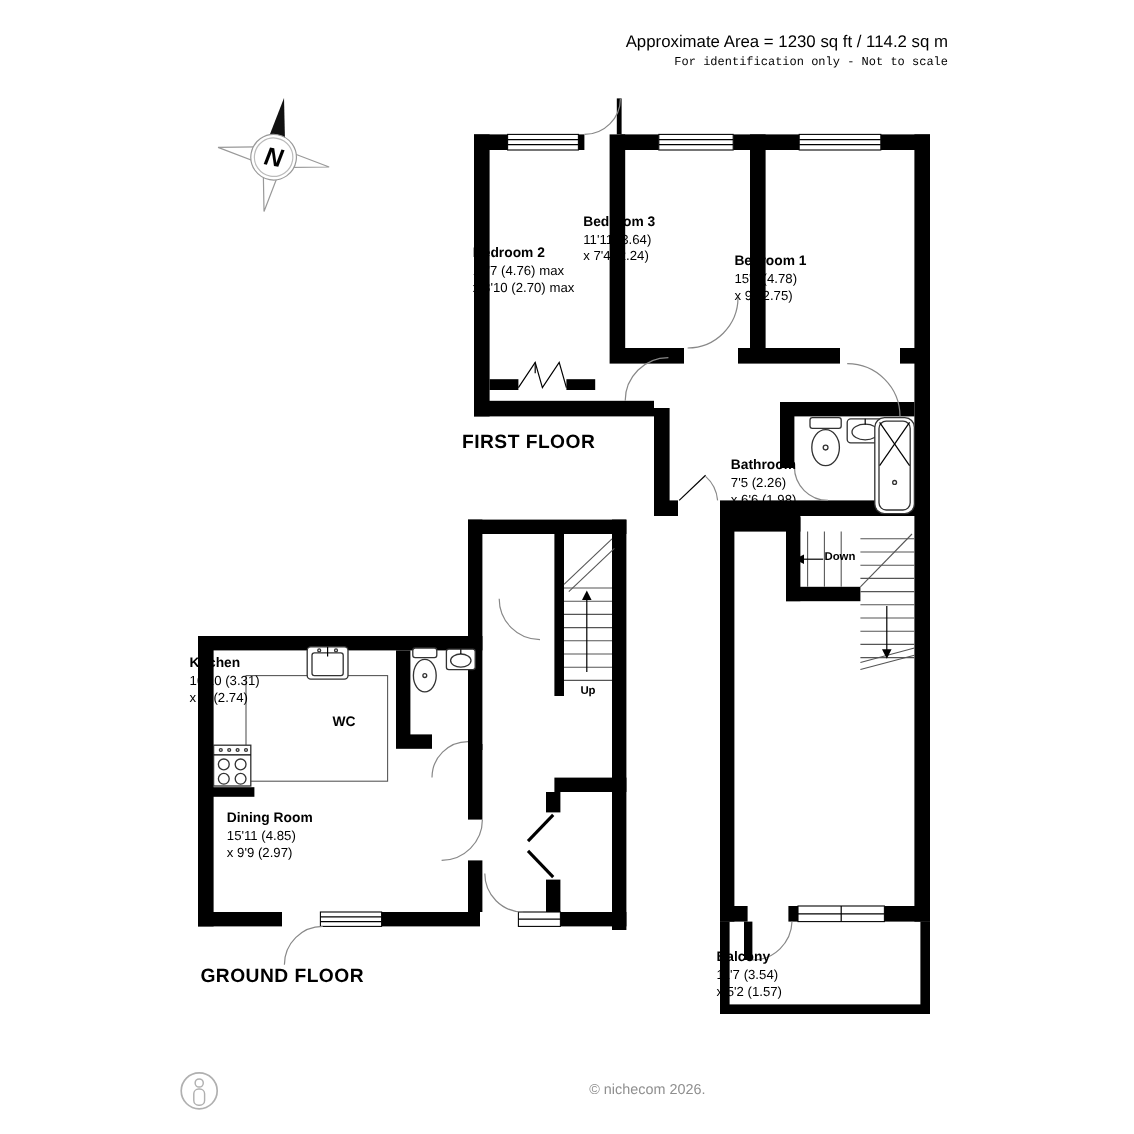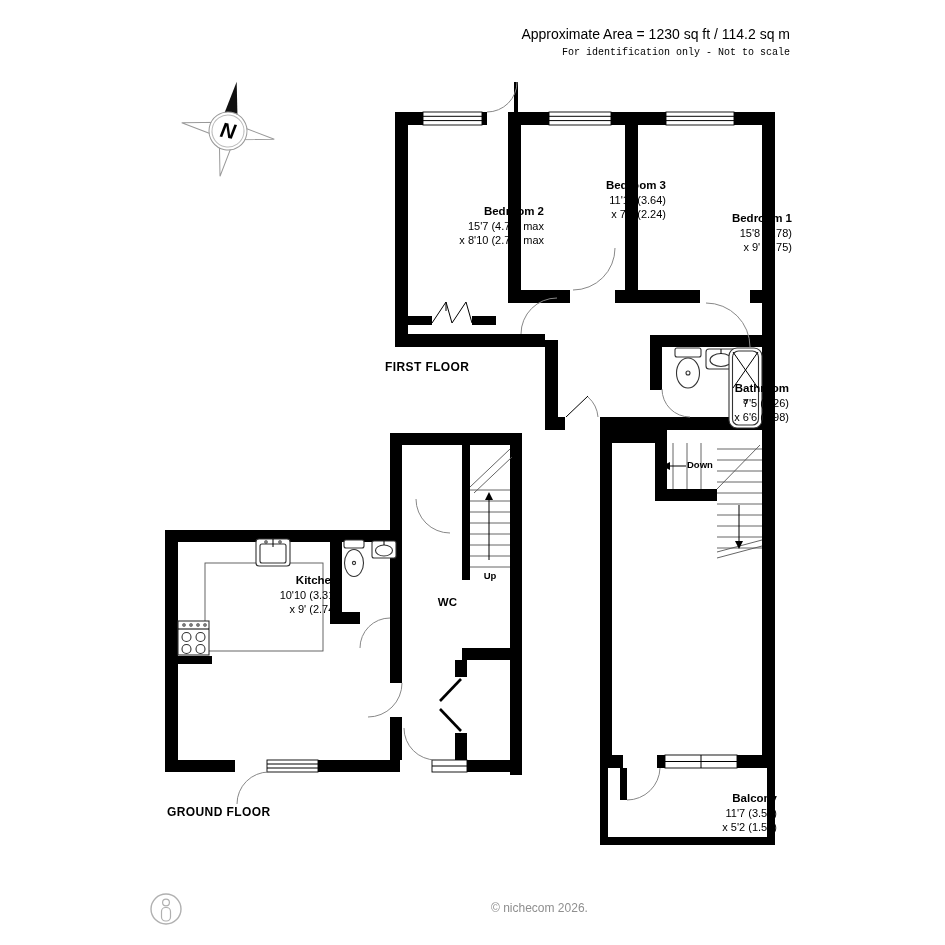--- a/index.html
+++ b/index.html
@@ -13,24 +13,24 @@
   .tn{stroke:#555;stroke-width:0.9;fill:none;}
   .arc{stroke:#888;stroke-width:1;fill:none;}
   .fx{stroke:#333;stroke-width:1.1;fill:#fff;}
   .win{fill:#fff;stroke:#000;stroke-width:0.9;}
   .gray{stroke:#999;stroke-width:1;fill:none;}
   
   .header{position:absolute;top:20px;right:155px;text-align:right;}
   .title{font-size:21px;font-weight:bold;letter-spacing:.2px;}
   .subtitle{font-size:14px;margin-top:6px;}
   .note{font-size:10px;margin-top:5px;font-family:Liberation Mono, monospace;}
-  .room-label{position:absolute;width:180px;text-align:right;}
+  .room-label{position:absolute;width:180px;text-align:left;}
   .room-name{font-size:11.5px;font-weight:bold;line-height:15px;}
   .room-dim{font-size:11px;line-height:14px;}
-  .floor-label{position:absolute;font-size:12px;font-weight:bold;letter-spacing:.4px;}
+  .floor-label{position:absolute;font-size:16px;font-weight:bold;letter-spacing:.4px;}
   .stair-label{position:absolute;font-size:9.5px;font-weight:bold;}
   .footer{position:absolute;left:184px;top:892px;font-size:9px;line-height:10.5px;color:#8f8f8f;}
   .copyright{position:absolute;left:491px;top:901px;font-size:12px;color:#8f8f8f;}
   .pre{white-space:pre;}
 </style>
 </head>
 <body>
 
 <div class="canvas">
 
@@ -267,21 +267,21 @@
   </svg>
 
   <div class="header">
     <div class="subtitle">Approximate Area = 1230 sq ft / 114.2 sq m</div>
     <div class="note">For identification only - Not to scale</div>
   </div>
 
   <div class="floor-label" style="left:385px;top:360px;">FIRST FLOOR</div>
   <div class="floor-label" style="left:167px;top:805px;">GROUND FLOOR</div>
 
-  <div class="room-label" style="left:364px;top:204px;">
+  <div class="room-label" style="left:394px;top:204px;">
     <div class="room-name">Bedroom 2</div>
     <div class="room-dim">15'7 (4.76) max</div>
     <div class="room-dim">x 8'10 (2.70) max</div>
   </div>
 
   <div class="room-label" style="left:486px;top:178px;">
     <div class="room-name">Bedroom 3</div>
     <div class="room-dim">11'11 (3.64)</div>
     <div class="room-dim">x 7'4 (2.24)</div>
   </div>
@@ -291,30 +291,35 @@
     <div class="room-dim">15'8 (4.78)</div>
     <div class="room-dim">x 9' (2.75)</div>
   </div>
 
   <div class="room-label" style="left:609px;top:381px;">
     <div class="room-name">Bathroom</div>
     <div class="room-dim">7'5 (2.26)</div>
     <div class="room-dim">x 6'6 (1.98)</div>
   </div>
 
-  <div class="room-label" style="left:158px;top:573px;">
+  <div class="room-label" style="left:158px;top:546px;">
     <div class="room-name">Kitchen</div>
     <div class="room-dim">10'10 (3.31)</div>
     <div class="room-dim">x 9' (2.74)</div>
   </div>
 
   <div class="room-label" style="left:277px;top:575px;margin-top:20px;">
     <div class="room-name">WC</div>
   </div>
 
+  <div class="room-label" style="left:189px;top:675px;">
+    <div class="room-name">Dining Room</div>
+    <div class="room-dim">15'11 (4.85)</div>
+    <div class="room-dim">x 9'9 (2.97)</div>
+  </div>
 
 
   <div class="room-label" style="left:597px;top:791px;">
     <div class="room-name">Balcony</div>
     <div class="room-dim">11'7 (3.54)</div>
     <div class="room-dim">x 5'2 (1.57)</div>
   </div>
 
   <div class="stair-label" style="left:687px;top:459px;">Down</div>
   <div class="stair-label" style="left:478px;top:570px;width:24px;text-align:center;">Up</div>

